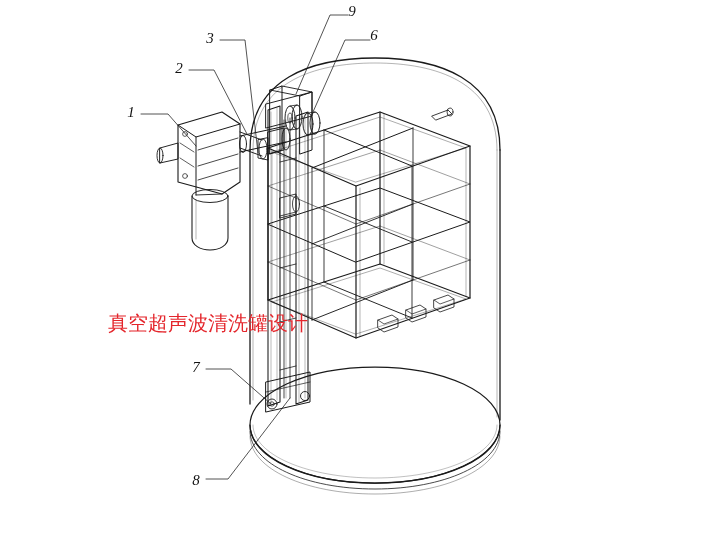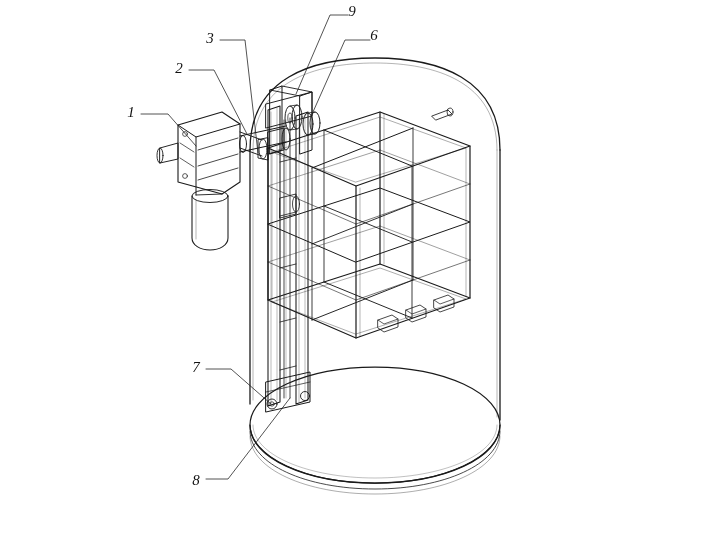--- a/index.html
+++ b/index.html
@@ -219,14 +219,15 @@
       <text class="callout-num" x="131" y="117" text-anchor="middle">1</text>
       <text class="callout-num" x="179" y="73" text-anchor="middle">2</text>
       <text class="callout-num" x="210" y="43" text-anchor="middle">3</text>
       <text class="callout-num" x="374" y="40" text-anchor="middle">6</text>
       <text class="callout-num" x="196" y="372" text-anchor="middle">7</text>
       <text class="callout-num" x="196" y="485" text-anchor="middle">8</text>
       <text class="callout-num" x="352" y="16" text-anchor="middle">9</text>
     </g>
   </svg>
 
+  <div id="watermark" style="left: 108px; top: 313px; color: rgb(228, 38, 44); font-size: 20px;">真空超声波清洗罐设计</div>
 
 </div>
 
 </body></html>

